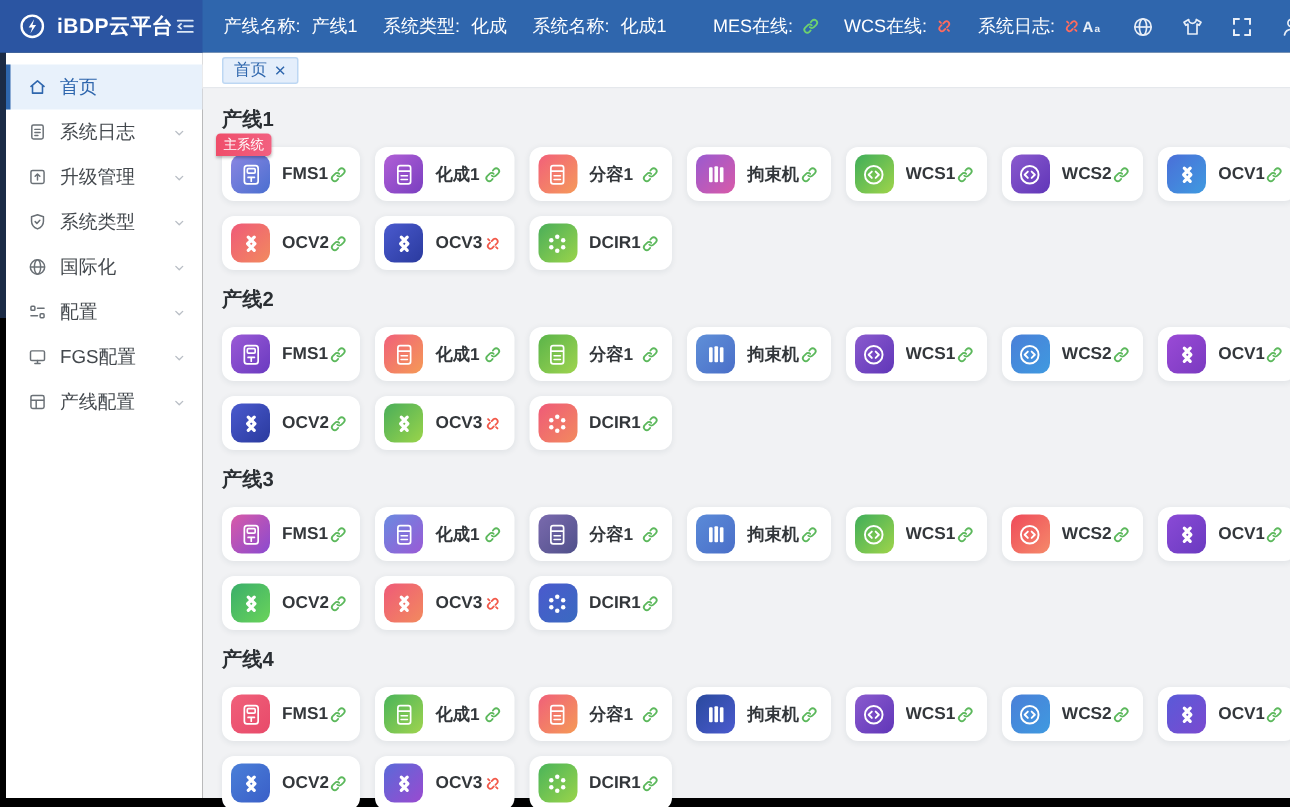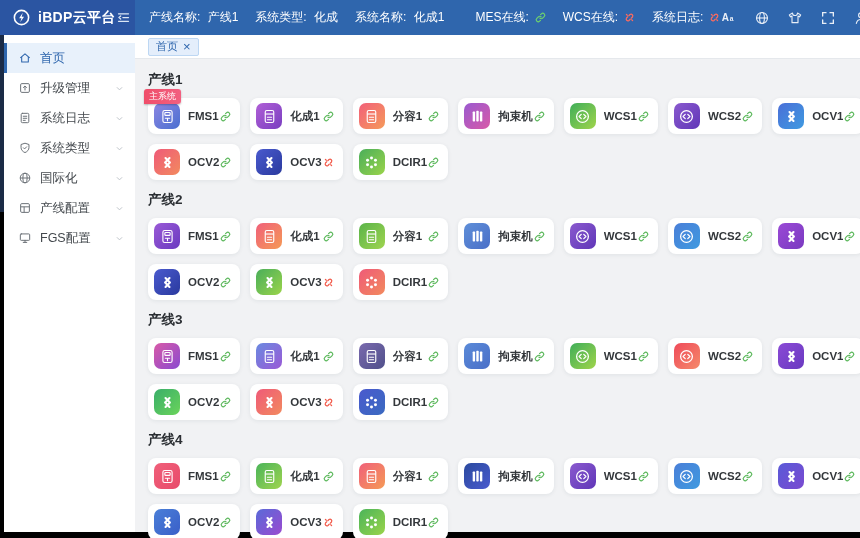--- a/index.html
+++ b/index.html
@@ -173,40 +173,40 @@
         <svg viewBox="0 0 24 24" fill="none" stroke="currentColor" stroke-width="1.8" stroke-linejoin="round">
           <path d="M4 11.8 12 5l8 6.8"></path>
           <path d="M6.3 10.2V19h11.4v-8.8"></path>
         </svg>
       </span>
     <span class="s-label">首页</span>
 
   </div>
     <div class="side-item">
     <span class="s-icon">
+        <svg viewBox="0 0 24 24" fill="none" stroke="currentColor" stroke-width="1.7" stroke-linecap="round">
+          <rect x="5.5" y="4" width="13" height="16" rx="2"></rect>
+          <path d="M9 9h6M9 12.5h6M9 16h3.5"></path>
+        </svg>
+      </span>
+    <span class="s-label">系统日志</span>
+    <span class="chev">
+        <svg viewBox="0 0 24 24" fill="none" stroke="currentColor" stroke-width="2" stroke-linecap="round" stroke-linejoin="round">
+          <path d="m7 10 5 5 5-5"></path>
+        </svg>
+      </span>
+  </div>
+    <div class="side-item">
+    <span class="s-icon">
         <svg viewBox="0 0 24 24" fill="none" stroke="currentColor" stroke-width="1.7" stroke-linejoin="round">
           <rect x="4.5" y="4.5" width="15" height="15" rx="2"></rect>
           <path d="M12 15.5v-6M9.3 11.2 12 8.5l2.7 2.7" stroke-linecap="round"></path>
         </svg>
       </span>
     <span class="s-label">升级管理</span>
-    <span class="chev">
-        <svg viewBox="0 0 24 24" fill="none" stroke="currentColor" stroke-width="2" stroke-linecap="round" stroke-linejoin="round">
-          <path d="m7 10 5 5 5-5"></path>
-        </svg>
-      </span>
-  </div>
-    <div class="side-item">
-    <span class="s-icon">
-        <svg viewBox="0 0 24 24" fill="none" stroke="currentColor" stroke-width="1.7" stroke-linecap="round">
-          <rect x="5.5" y="4" width="13" height="16" rx="2"></rect>
-          <path d="M9 9h6M9 12.5h6M9 16h3.5"></path>
-        </svg>
-      </span>
-    <span class="s-label">系统日志</span>
     <span class="chev">
         <svg viewBox="0 0 24 24" fill="none" stroke="currentColor" stroke-width="2" stroke-linecap="round" stroke-linejoin="round">
           <path d="m7 10 5 5 5-5"></path>
         </svg>
       </span>
   </div>
     <div class="side-item">
     <span class="s-icon">
         <svg viewBox="0 0 24 24" fill="none" stroke="currentColor" stroke-width="1.7" stroke-linejoin="round">
           <path d="M12 3.8 18.8 6v5c0 4.2-2.8 7.2-6.8 8.9C8 18.2 5.2 15.2 5.2 11V6z"></path>
@@ -230,40 +230,56 @@
       </span>
     <span class="s-label">国际化</span>
     <span class="chev">
         <svg viewBox="0 0 24 24" fill="none" stroke="currentColor" stroke-width="2" stroke-linecap="round" stroke-linejoin="round">
           <path d="m7 10 5 5 5-5"></path>
         </svg>
       </span>
   </div>
     <div class="side-item">
     <span class="s-icon">
-        <svg viewBox="0 0 24 24" fill="none" stroke="currentColor" stroke-width="1.7">
-          <rect x="4.5" y="4.5" width="15" height="15" rx="2"></rect>
-          <path d="M4.5 10h15M10.5 10v9.5"></path>
-        </svg>
-      </span>
-    <span class="s-label">产线配置</span>
+        <svg viewBox="0 0 24 24" fill="none" stroke="currentColor" stroke-width="1.7" stroke-linecap="round">
+          <rect x="4.5" y="5.5" width="4.5" height="4.5" rx="1"></rect>
+          <path d="M12 7.8h7.5"></path>
+          <rect x="15" y="14" width="4.5" height="4.5" rx="1"></rect>
+          <path d="M4.5 16.2H12"></path>
+        </svg>
+      </span>
+    <span class="s-label">配置</span>
     <span class="chev">
         <svg viewBox="0 0 24 24" fill="none" stroke="currentColor" stroke-width="2" stroke-linecap="round" stroke-linejoin="round">
           <path d="m7 10 5 5 5-5"></path>
         </svg>
       </span>
   </div>
     <div class="side-item">
     <span class="s-icon">
         <svg viewBox="0 0 24 24" fill="none" stroke="currentColor" stroke-width="1.7" stroke-linecap="round">
           <rect x="4" y="5" width="16" height="11" rx="1.5"></rect>
           <path d="M9 19.5h6M12 16v3.5"></path>
         </svg>
       </span>
     <span class="s-label">FGS配置</span>
+    <span class="chev">
+        <svg viewBox="0 0 24 24" fill="none" stroke="currentColor" stroke-width="2" stroke-linecap="round" stroke-linejoin="round">
+          <path d="m7 10 5 5 5-5"></path>
+        </svg>
+      </span>
+  </div>
+    <div class="side-item">
+    <span class="s-icon">
+        <svg viewBox="0 0 24 24" fill="none" stroke="currentColor" stroke-width="1.7">
+          <rect x="4.5" y="4.5" width="15" height="15" rx="2"></rect>
+          <path d="M4.5 10h15M10.5 10v9.5"></path>
+        </svg>
+      </span>
+    <span class="s-label">产线配置</span>
     <span class="chev">
         <svg viewBox="0 0 24 24" fill="none" stroke="currentColor" stroke-width="2" stroke-linecap="round" stroke-linejoin="round">
           <path d="m7 10 5 5 5-5"></path>
         </svg>
       </span>
   </div>
   </nav>
 
 <div class="content">
   <div class="tabbar">

